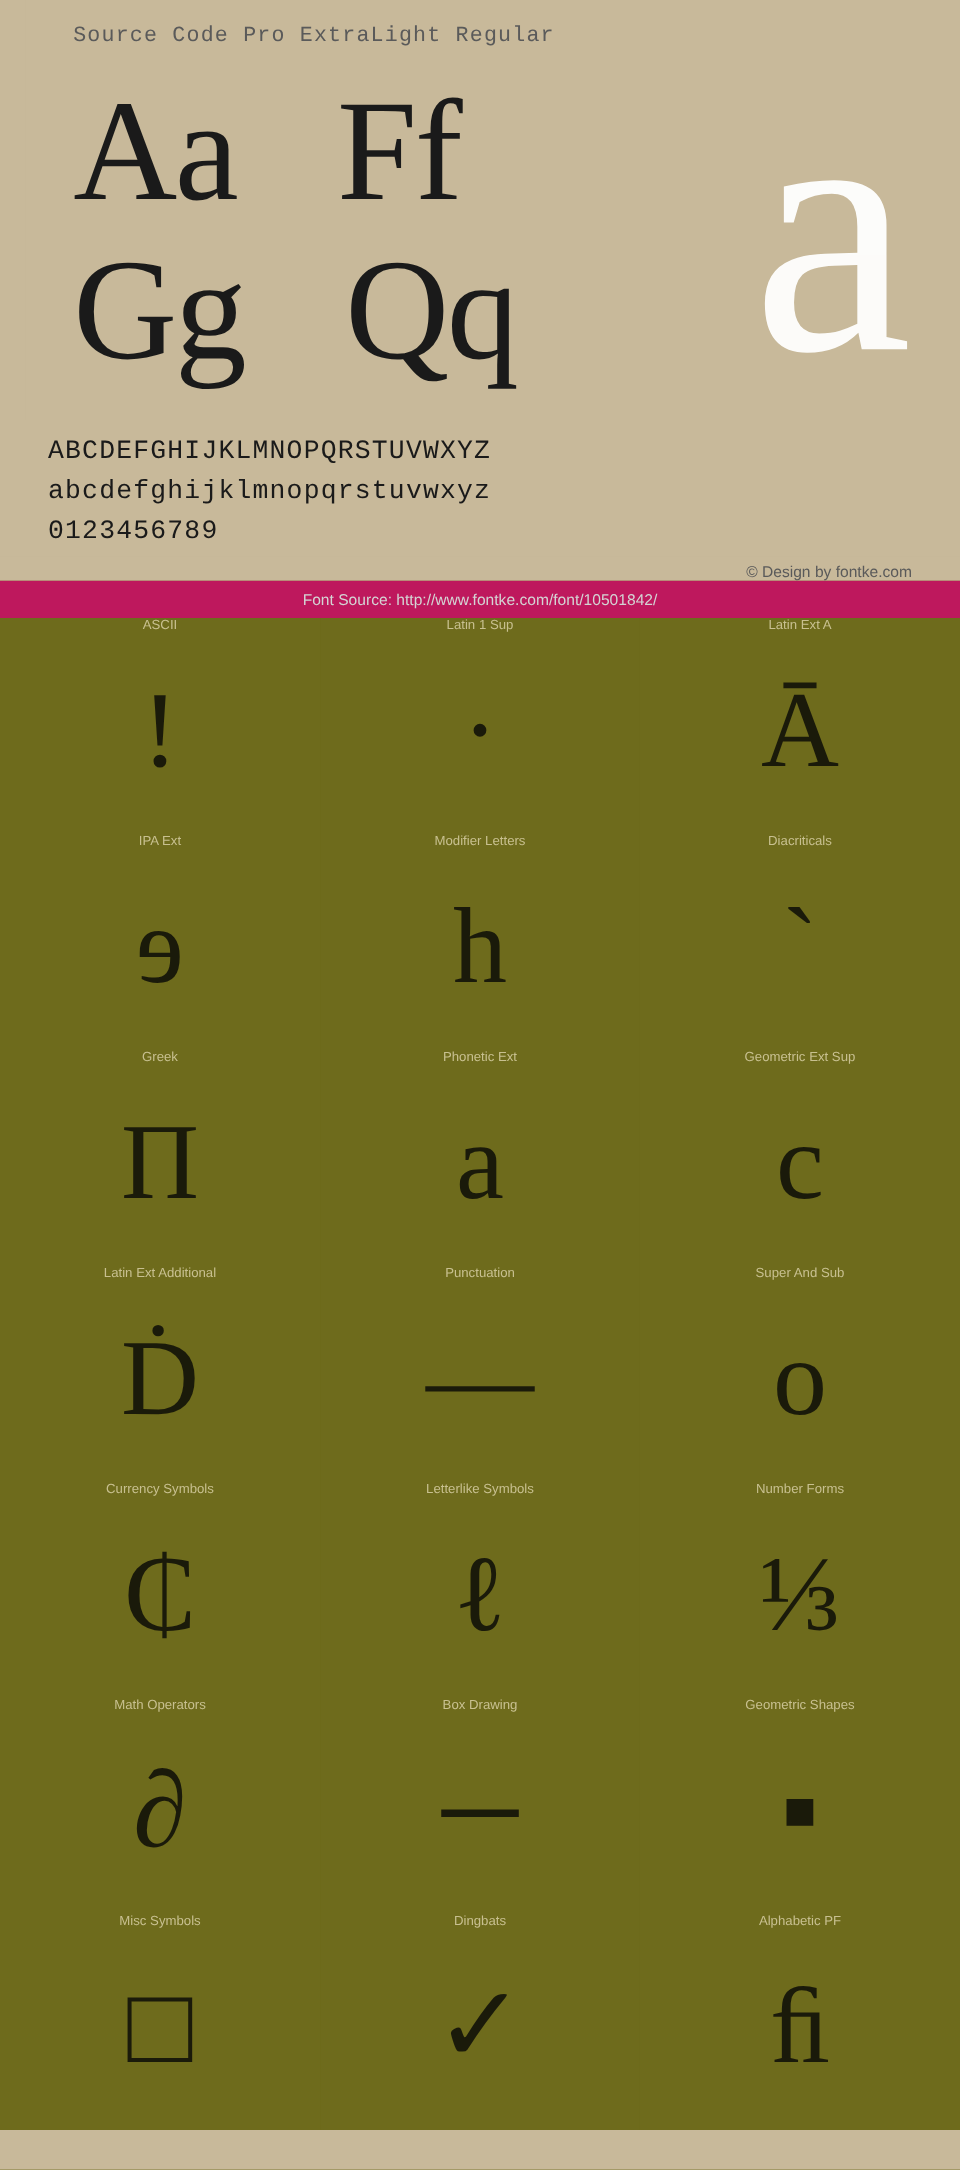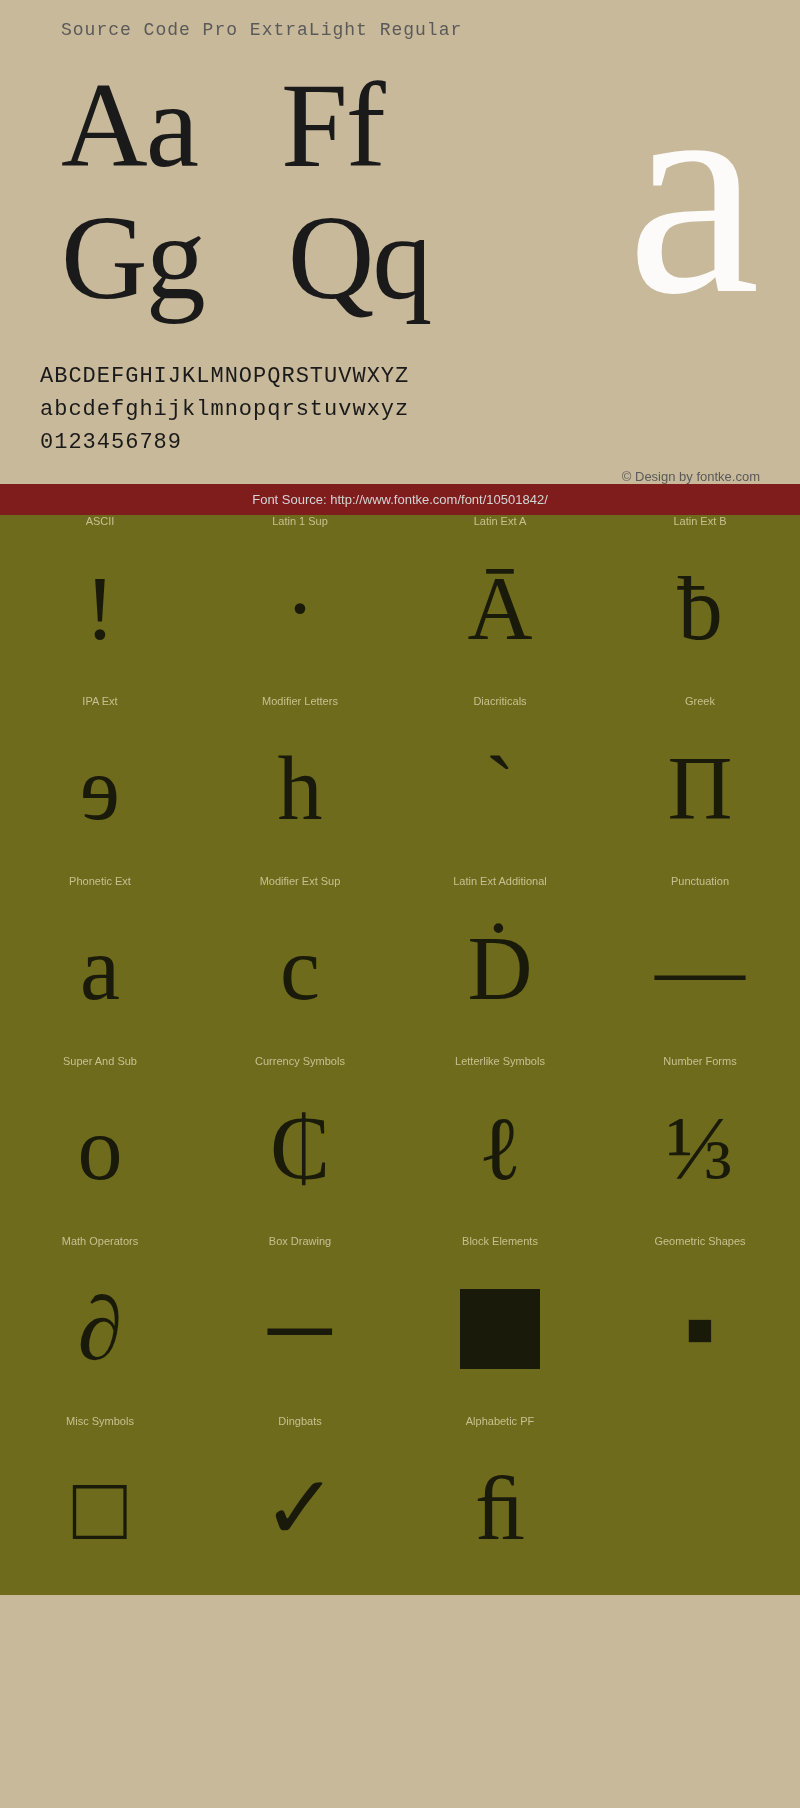--- a/index.html
+++ b/index.html
@@ -71,33 +71,33 @@
       font-family: Arial, sans-serif;
     }
 
     
     .dark-section {
       background: #6b6b1a;
       background: #7a7a20;
     }
 
     .font-source-bar {
-      background: #7f1d1d;
+      background: #be185d;
       text-align: center;
       padding: 8px;
       font-size: 13px;
       color: #d4d4d4;
       font-family: Arial, sans-serif;
     }
 
     .glyph-grid {
       background: #7a7520;
       background: #6e6b1c;
       display: grid;
-      grid-template-columns: repeat(4, 1fr);
+      grid-template-columns: repeat(3, 1fr);
       gap: 0;
     }
 
     .glyph-cell {
       display: flex;
       flex-direction: column;
       align-items: center;
       justify-content: flex-end;
       padding-bottom: 10px;
       height: 180px;
@@ -169,45 +169,41 @@
       </div>
       <div class="glyph-cell dark-bg">
         <div class="glyph-label">Latin 1 Sup</div>
         <div class="glyph-char">·</div>
       </div>
       <div class="glyph-cell dark-bg">
         <div class="glyph-label">Latin Ext A</div>
         <div class="glyph-char">Ā</div>
       </div>
       <div class="glyph-cell dark-bg">
-        <div class="glyph-label">Latin Ext B</div>
-        <div class="glyph-char">ƀ</div>
-      </div>
-      <div class="glyph-cell dark-bg">
         <div class="glyph-label">IPA Ext</div>
         <div class="glyph-char">ɘ</div>
       </div>
       <div class="glyph-cell dark-bg">
         <div class="glyph-label">Modifier Letters</div>
         <div class="glyph-char">h</div>
       </div>
       <div class="glyph-cell dark-bg">
         <div class="glyph-label">Diacriticals</div>
         <div class="glyph-char">`</div>
       </div>
       <div class="glyph-cell dark-bg">
         <div class="glyph-label">Greek</div>
         <div class="glyph-char">Π</div>
       </div>
       <div class="glyph-cell dark-bg">
         <div class="glyph-label">Phonetic Ext</div>
         <div class="glyph-char">a</div>
       </div>
       <div class="glyph-cell dark-bg">
-        <div class="glyph-label">Modifier Ext Sup</div>
+        <div class="glyph-label">Geometric Ext Sup</div>
         <div class="glyph-char">c</div>
       </div>
       <div class="glyph-cell dark-bg">
         <div class="glyph-label">Latin Ext Additional</div>
         <div class="glyph-char">Ḋ</div>
       </div>
       <div class="glyph-cell dark-bg">
         <div class="glyph-label">Punctuation</div>
         <div class="glyph-char">—</div>
       </div>
@@ -229,26 +225,20 @@
       </div>
       <div class="glyph-cell dark-bg">
         <div class="glyph-label">Math Operators</div>
         <div class="glyph-char">∂</div>
       </div>
       <div class="glyph-cell dark-bg">
         <div class="glyph-label">Box Drawing</div>
         <div class="glyph-char">─</div>
       </div>
       <div class="glyph-cell dark-bg">
-        <div class="glyph-label">Block Elements</div>
-        <div class="glyph-char">
-          <div class="black-square"></div>
-        </div>
-      </div>
-      <div class="glyph-cell dark-bg">
         <div class="glyph-label">Geometric Shapes</div>
         <div class="glyph-char">▪</div>
       </div>
       <div class="glyph-cell dark-bg">
         <div class="glyph-label">Misc Symbols</div>
         <div class="glyph-char">□</div>
       </div>
       <div class="glyph-cell dark-bg">
         <div class="glyph-label">Dingbats</div>
         <div class="glyph-char">✓</div>

